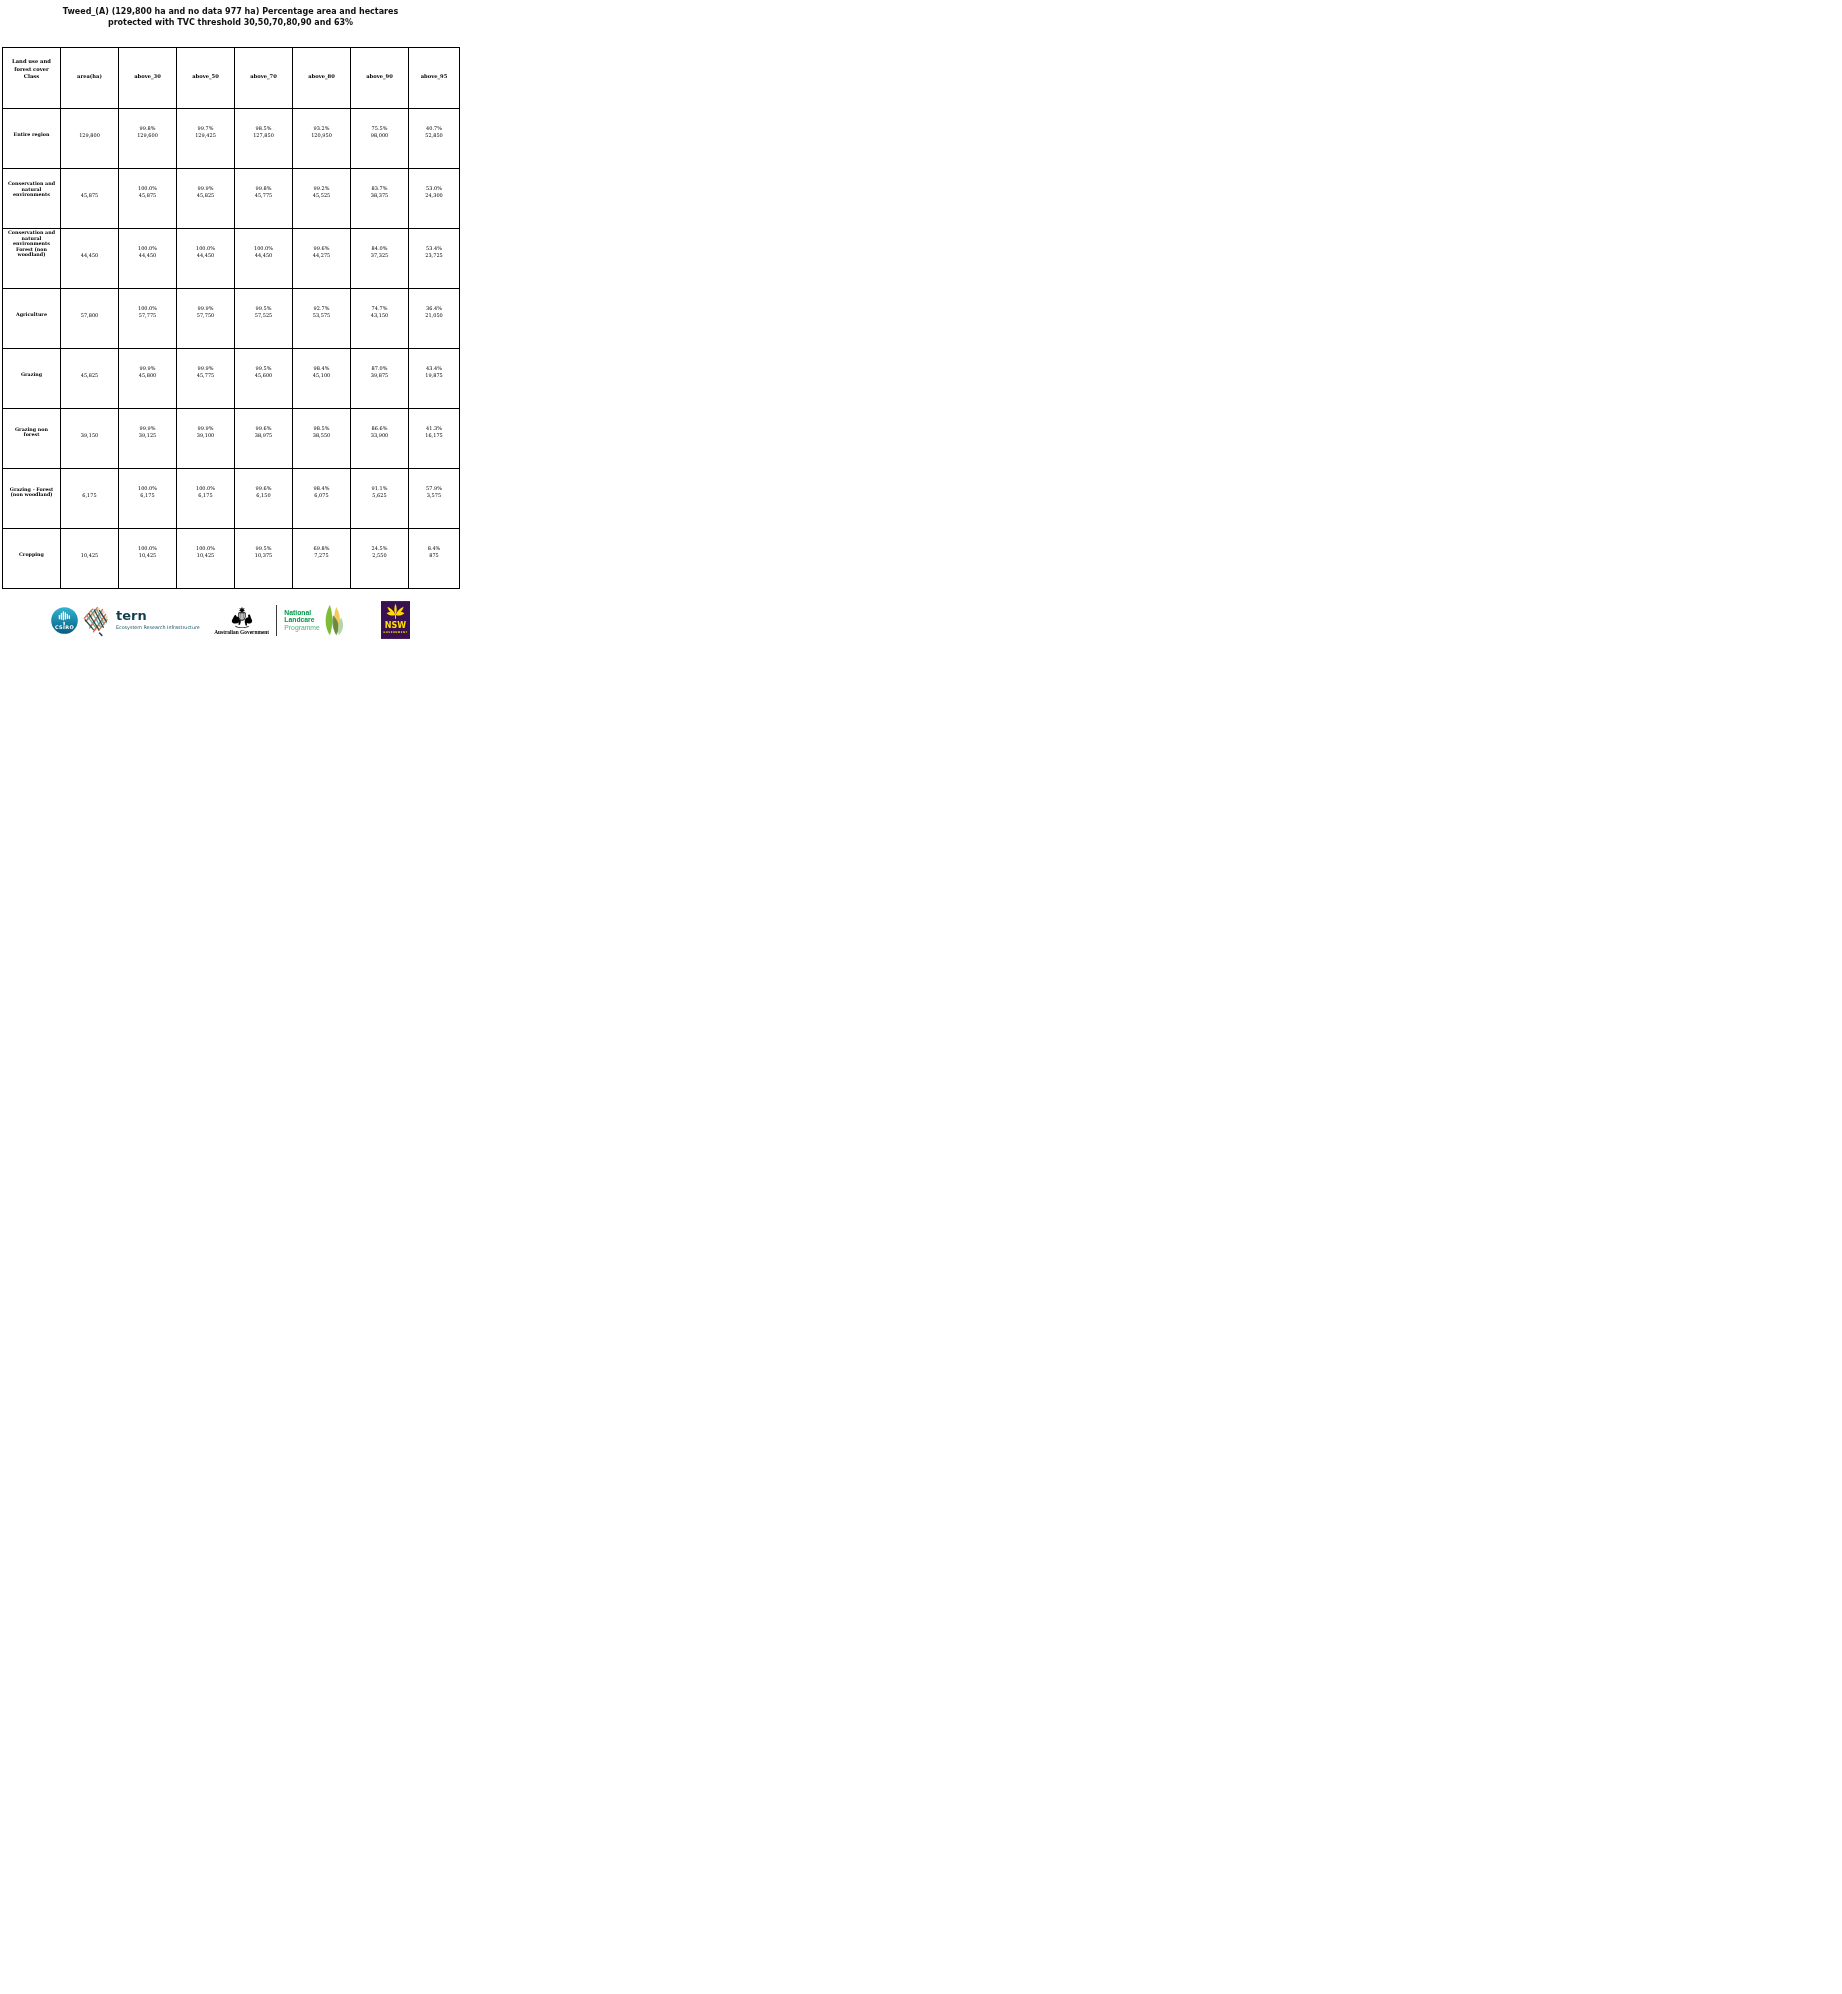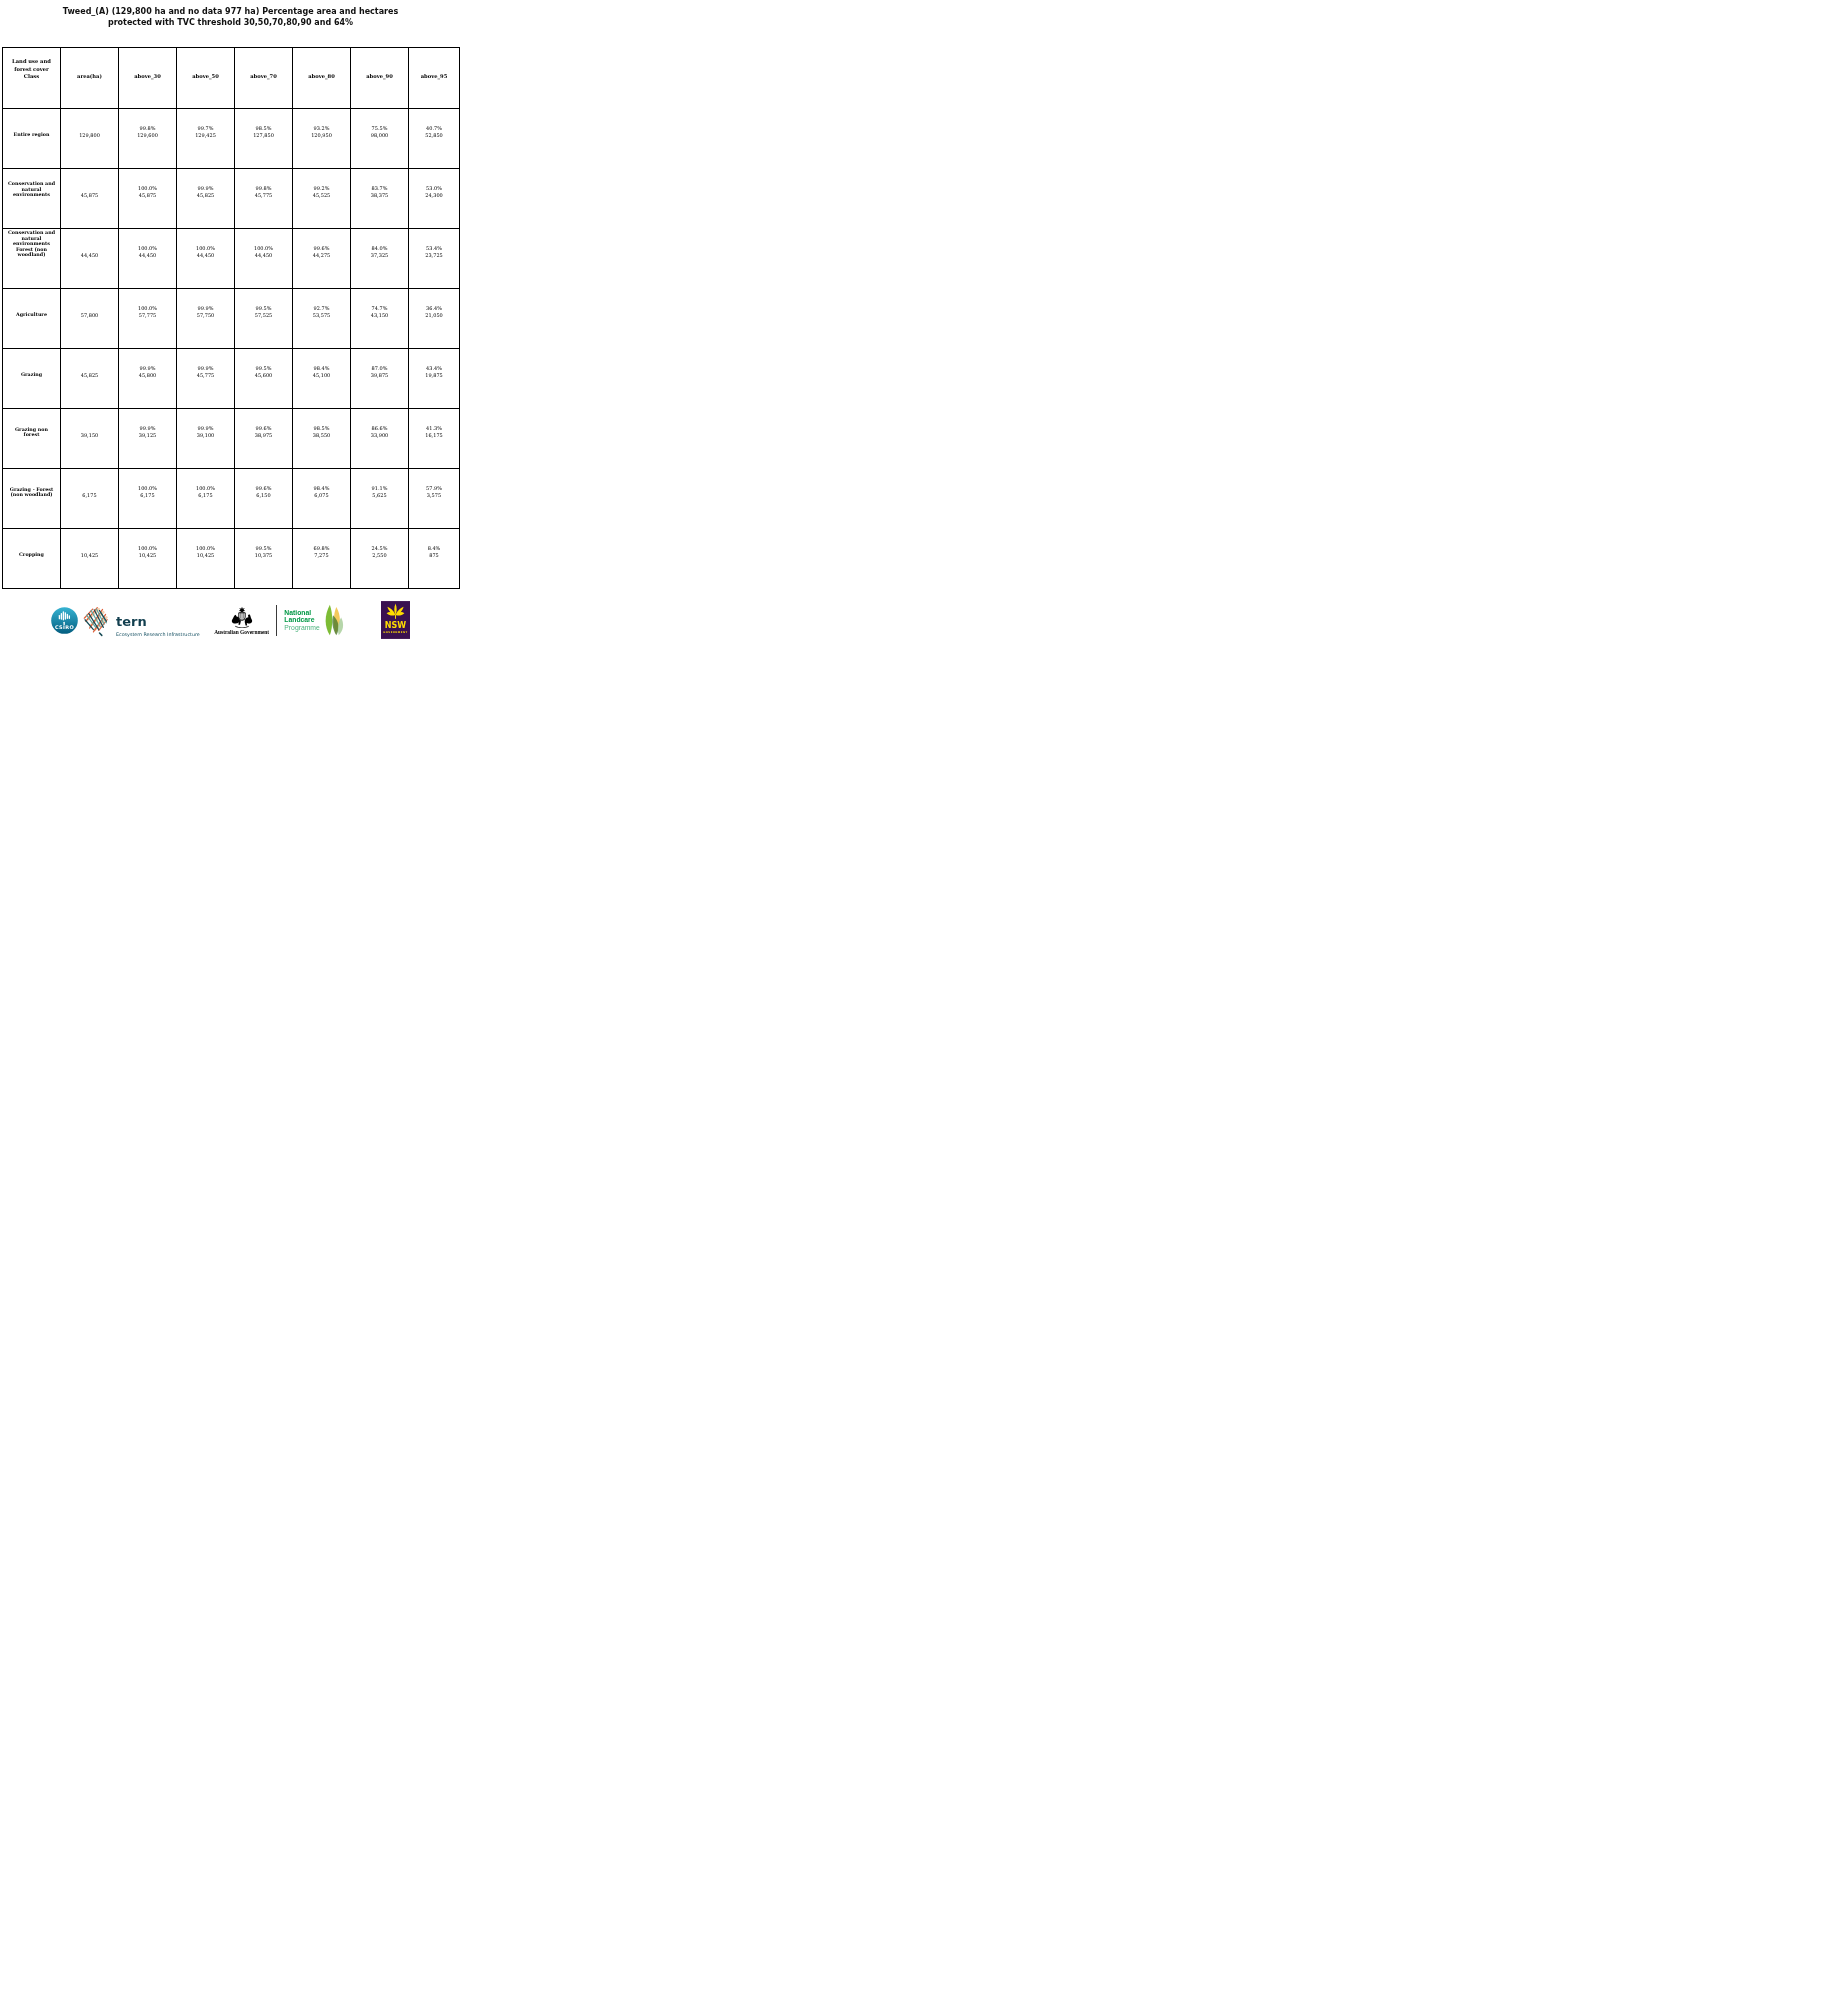--- a/index.html
+++ b/index.html
@@ -17,38 +17,38 @@
   .anchor{display:flex;flex-direction:column;justify-content:flex-end;height:29px;}
   .hanchor{display:flex;flex-direction:column;justify-content:flex-end;height:32px;}
   .hline{font-weight:bold;font-size:5.2px;line-height:7.2px;}
   .row-name-line{font-weight:bold;font-size:4.8px;line-height:5.6px;}
   .num,.pct,.ha{font-size:5px;line-height:6.4px;}
 
   
   .footer{display:flex;align-items:center;justify-content:center;margin-top:11.2px;height:40px;}
   .logo{display:flex;align-items:center;}
   .csiro{margin-right:4px;}
-  .tern{margin-right:14.4px;align-items:flex-end;}
+  .tern{margin-right:14.4px;}
   .tern-text{display:flex;flex-direction:column;margin-left:1.6px;}
   .tern-word{font-family:"DejaVu Sans",sans-serif;font-weight:bold;font-size:13px;line-height:12px;color:#123f4f;}
   .tern-sub{font-family:"DejaVu Sans",sans-serif;font-size:4.8px;color:#175163;margin-top:3.6px;white-space:nowrap;}
   .ausgov{flex-direction:column;margin-right:7.2px;}
   .ausgov-label{font-family:"Liberation Serif",serif;font-weight:bold;font-size:5.4px;margin-top:0.8px;white-space:nowrap;}
   .footer-divider{width:0.8px;height:31px;background:#3a3a3a;margin-right:7.2px;}
   .landcare{margin-right:35px;}
   .landcare-text{text-align:left;margin-right:0.8px;}
   .lc1{font-family:"Liberation Sans",sans-serif;font-weight:bold;font-size:6.8px;line-height:7.6px;color:#009845;}
   .lc2{font-family:"Liberation Sans",sans-serif;font-size:6.8px;line-height:7.6px;color:#4db37e;}
 </style>
 </head>
 <body>
 
 <div class="title">
   <div>Tweed_(A) (129,800 ha and no data 977 ha) Percentage area and hectares</div>
-  <div>protected with TVC threshold 30,50,70,80,90 and 64%</div>
+  <div>protected with TVC threshold 30,50,70,80,90 and 63%</div>
 </div>
 
 <table class="main">
   <colgroup>
     <col style="width:58px">
       <col style="width:58px">
       <col style="width:58px">
       <col style="width:58px">
     <col style="width:58px">
       <col style="width:58px">

